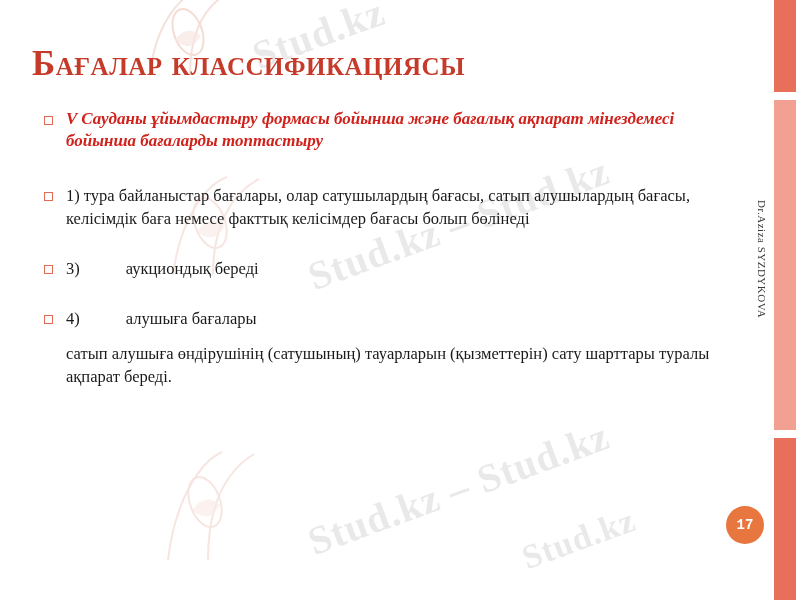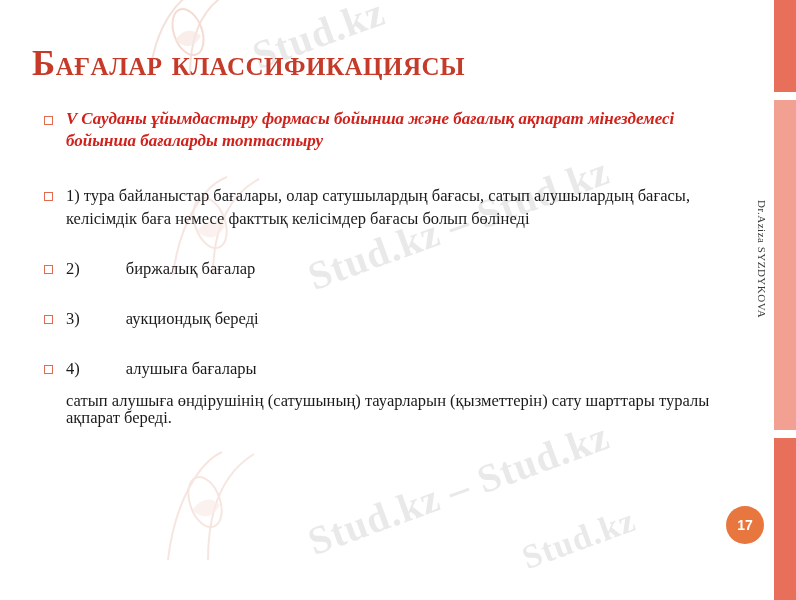--- a/index.html
+++ b/index.html
@@ -115,21 +115,21 @@
     line-height: 22px;
   }
   .row-gap-big { margin-bottom: 27px; }
   .row-gap-xl  { margin-bottom: 32px; }
   .tab { display: inline-block; width: 46px; }
   .subpara {
     margin-top: 12px;
     color: #1a1a1a;
     font-family: "Liberation Serif", serif;
     font-size: 16.5px;
-    line-height: 17px;
+    line-height: 23px;
   }
 
   
   .author {
     position: absolute;
     right: 28px;
     top: 200px;
     color: #3a3a3a;
     font-family: "Liberation Serif", serif;
     font-size: 11px;
@@ -142,21 +142,21 @@
   
   .page-badge {
     position: absolute;
     right: 32px;
     bottom: 56px;
     width: 38px;
     height: 38px;
     border-radius: 50%;
     background: #e8763f;
     color: #ffffff;
-    font-family: Liberation Sans, sans-serif;
+    font-family: Liberation Mono, monospace;
     font-size: 14px;
     font-weight: bold;
     display: flex;
     align-items: center;
     justify-content: center;
   }
 </style>
 </head>
 <body>
 
@@ -207,24 +207,20 @@
     <div class="bullet-row row-gap-xl">
       <div class="marker"></div>
       <div class="txt lead">V Сауданы ұйымдастыру формасы бойынша және бағалық ақпарат мінездемесі бойынша бағаларды топтастыру</div>
     </div>
 
     <div class="bullet-row row-gap-big">
       <div class="marker"></div>
       <div class="txt">1) тура байланыстар бағалары, олар сатушылардың бағасы, сатып алушылардың бағасы, келісімдік баға немесе факттық келісімдер бағасы болып бөлінеді</div>
     </div>
 
-    <div class="bullet-row row-gap-big">
-      <div class="marker"></div>
-      <div class="txt"><span>2)</span><span class="tab"></span><span>биржалық бағалар</span></div>
-    </div>
 
     <div class="bullet-row row-gap-big">
       <div class="marker"></div>
       <div class="txt"><span>3)</span><span class="tab"></span><span>аукциондық береді</span></div>
     </div>
 
     <div class="bullet-row">
       <div class="marker"></div>
       <div class="txt">
         <div><span>4)</span><span class="tab"></span><span>алушыға бағалары</span></div>

